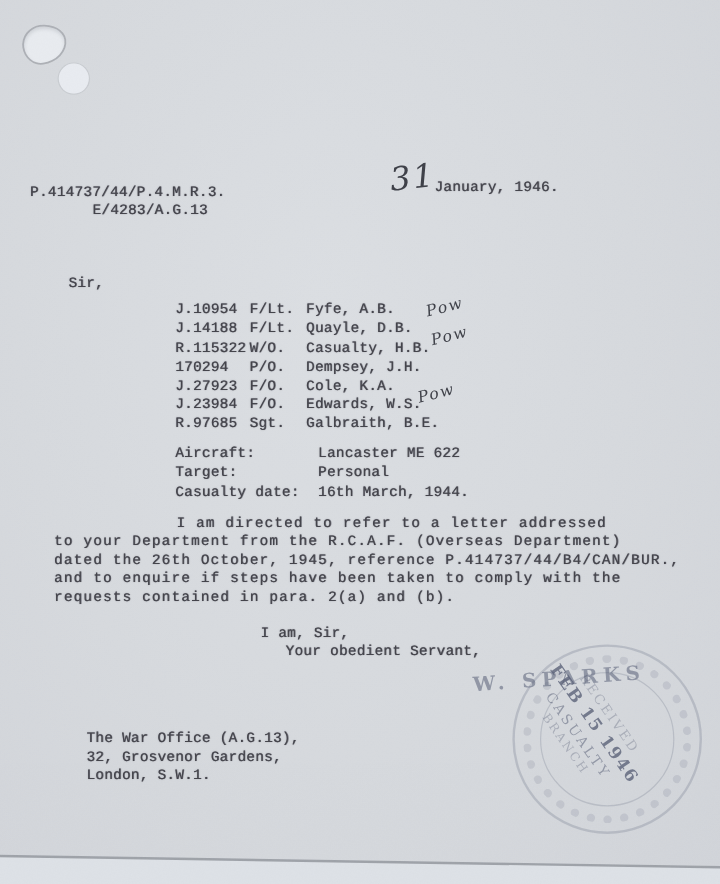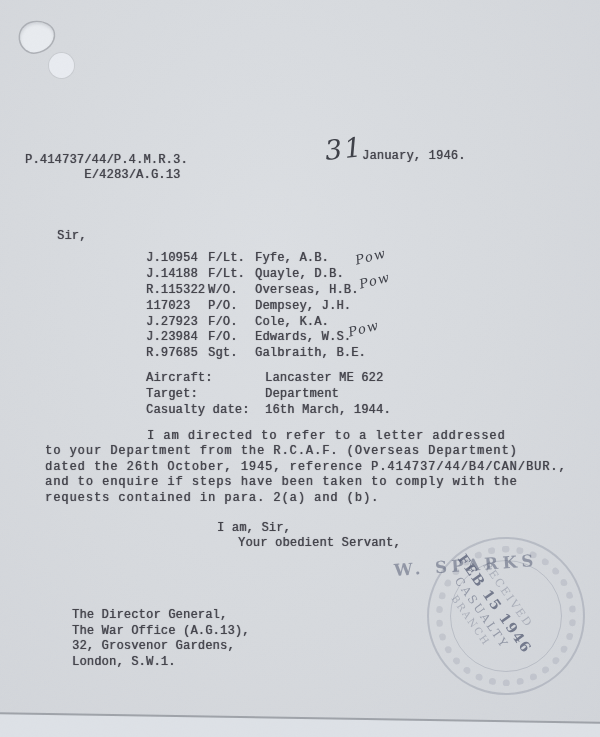--- a/index.html
+++ b/index.html
@@ -37,21 +37,21 @@
   .st-date{font-size:14px;letter-spacing:1.5px;opacity:.75;font-weight:bold;}
   .st-unit{font-size:11.5px;letter-spacing:2.5px;opacity:.5;}
   .st-branch{font-size:10px;letter-spacing:2px;opacity:.33;}
   .sparks{left:394px;top:556px;font-family:"DejaVu Serif",serif;font-weight:bold;
     font-size:16.5px;letter-spacing:4.5px;color:rgba(88,95,118,.55);
     transform:rotate(-4deg);white-space:pre;}
 
   
   .ref-block{left:25px;top:153px;}
   .ref-line{height:15.2px;}
-  .ref-line[data-index="1"]{padding-left:52px;text-align:center;}
+  .ref-line[data-index="1"]{padding-left:52px;}
   .ref-line[data-index="2"]{padding-left:68px;}
   .day{left:325px;top:133px;font-size:27px;letter-spacing:2px;transform:rotate(-6deg);}
   .date{left:362px;top:149px;}
   .salutation{left:57px;top:229px;}
 
   
   .plist{left:146px;top:251px;}
   .prow{position:relative;height:15.9px;}
   .prow span{position:absolute;}
   .num{left:0;}
@@ -126,25 +126,25 @@
     </div>
       <div class="prow" data-index="1">
       <span class="num typed">J.14188</span>
       <span class="rank typed">F/Lt.</span>
       <span class="pname typed">Quayle, D.B.</span>
       <span class="annot hand">Pow</span>
     </div>
       <div class="prow" data-index="2">
       <span class="num typed">R.115322</span>
       <span class="rank typed">W/O.</span>
-      <span class="pname typed">Overseas, H.B.</span>
+      <span class="pname typed">Casualty, H.B.</span>
       <span class="annot hand"></span>
     </div>
       <div class="prow" data-index="3">
-      <span class="num typed">117023</span>
+      <span class="num typed">170294</span>
       <span class="rank typed">P/O.</span>
       <span class="pname typed">Dempsey, J.H.</span>
       <span class="annot hand"></span>
     </div>
       <div class="prow" data-index="4">
       <span class="num typed">J.27923</span>
       <span class="rank typed">F/O.</span>
       <span class="pname typed">Cole, K.A.</span>
       <span class="annot hand"></span>
     </div>
@@ -162,41 +162,40 @@
     </div>
     </div>
 
   <div class="details">
       <div class="drow" data-index="0">
       <span class="dlabel typed">Aircraft:</span>
       <span class="dvalue typed">Lancaster ME 622</span>
     </div>
       <div class="drow" data-index="1">
       <span class="dlabel typed">Target:</span>
-      <span class="dvalue typed">Department</span>
+      <span class="dvalue typed">Personal</span>
     </div>
       <div class="drow" data-index="2">
       <span class="dlabel typed">Casualty date:</span>
       <span class="dvalue typed">16th March, 1944.</span>
     </div>
     </div>
 
   <div class="body">
       <div class="bline typed" data-index="0">I am directed to refer to a letter addressed</div>
       <div class="bline typed" data-index="1">to your Department from the R.C.A.F. (Overseas Department)</div>
       <div class="bline typed" data-index="2">dated the 26th October, 1945, reference P.414737/44/B4/CAN/BUR.,</div>
       <div class="bline typed" data-index="3">and to enquire if steps have been taken to comply with the</div>
       <div class="bline typed" data-index="4">requests contained in para. 2(a) and (b).</div>
     </div>
 
   <div class="c1 typed">I am, Sir,</div>
   <div class="c2 typed">Your obedient Servant,</div>
 
   <div class="addr">
-      <div class="aline typed" data-index="0">The Director General,</div>
       <div class="aline typed" data-index="2">The War Office (A.G.13),</div>
       <div class="aline typed" data-index="3">32, Grosvenor Gardens,</div>
       <div class="aline typed" data-index="4">London, S.W.1.</div>
     </div>
 
   <div class="initials typed">RH/VBM.</div>
 
   <div class="page-edge"></div>
 
   <svg class="noise" width="600" height="737" xmlns="http://www.w3.org/2000/svg">

